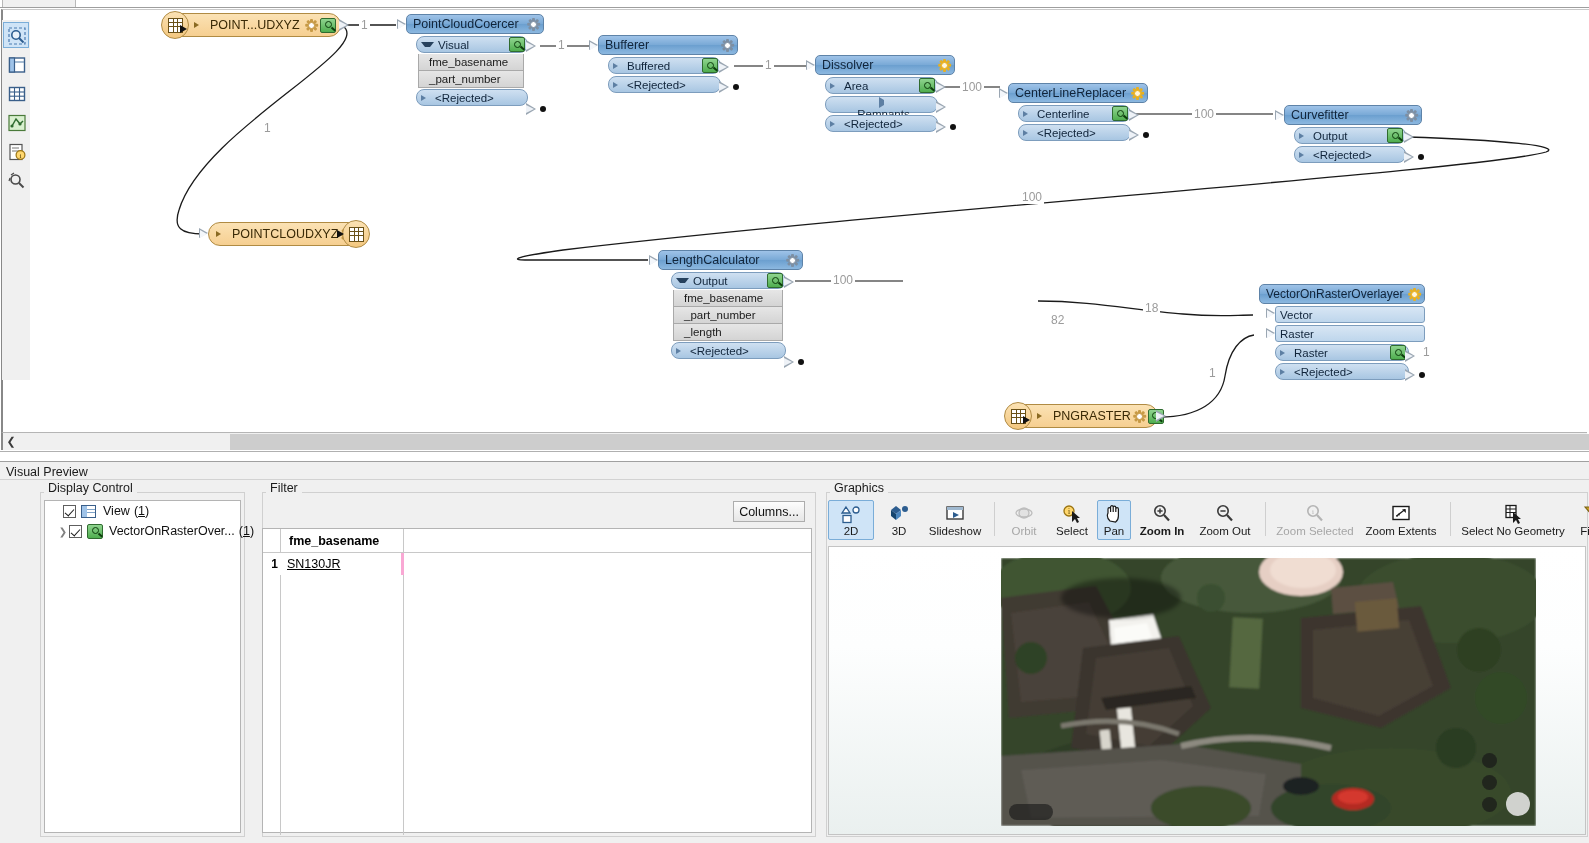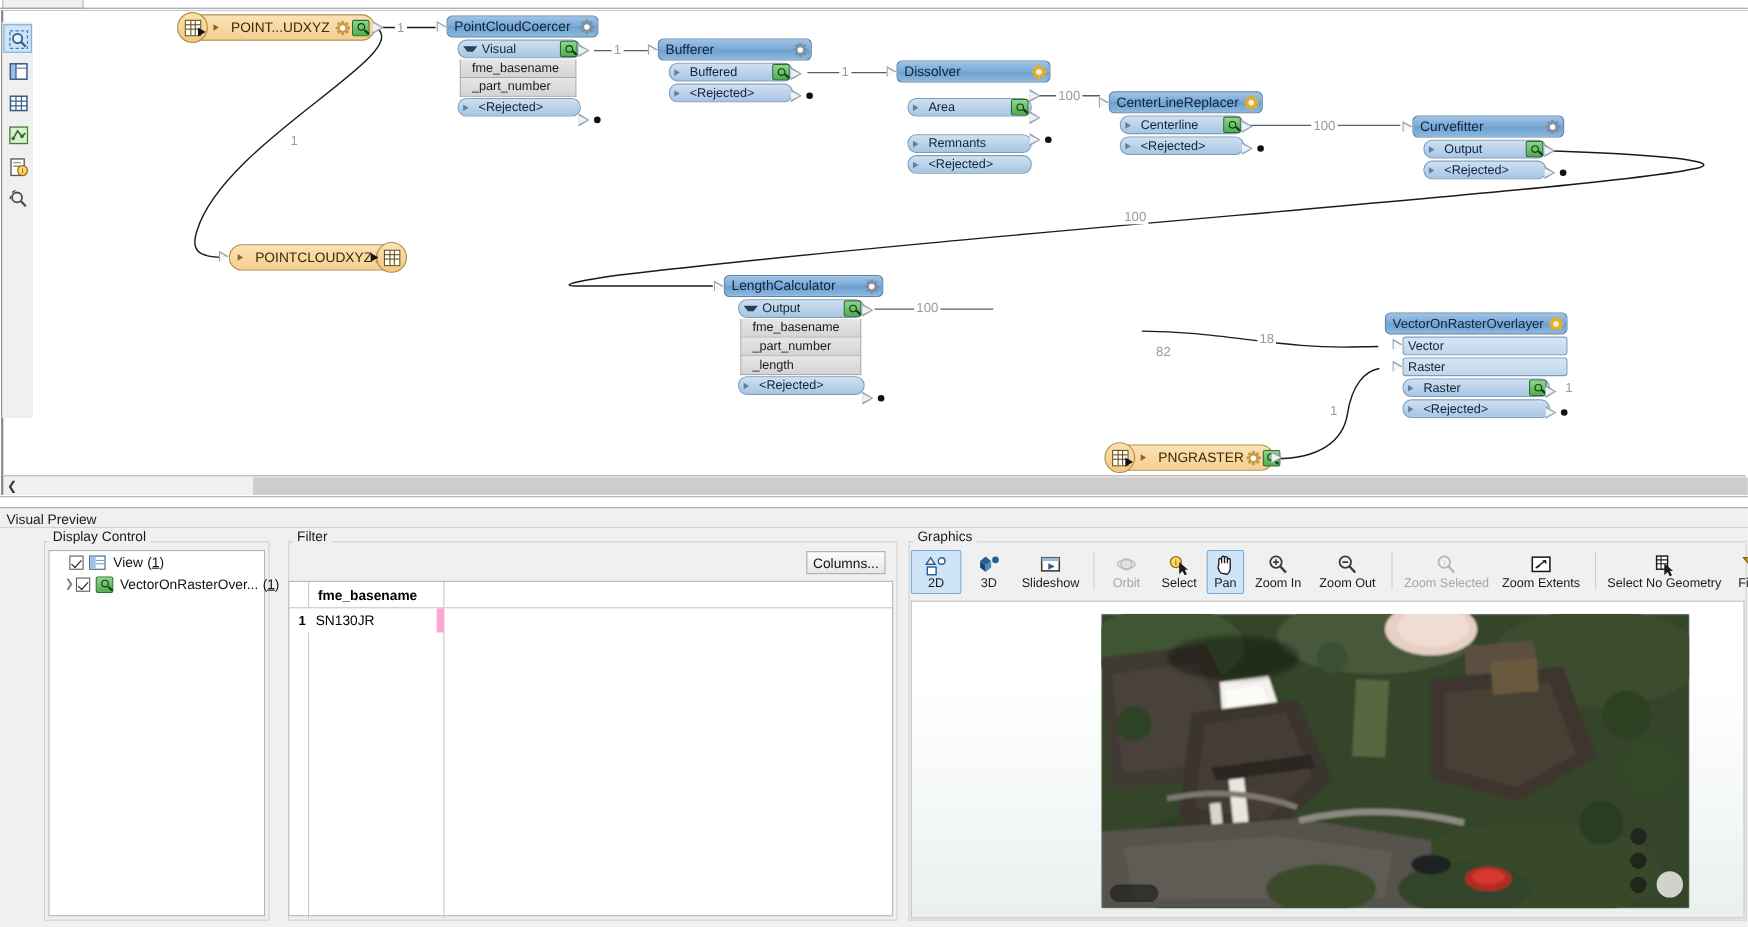--- a/index.html
+++ b/index.html
@@ -125,21 +125,21 @@
   #tbl-label{left:266px;top:481px;}
   #tbl-select{position:absolute;left:262px;top:501px;width:466px;height:20px;background:#fff;border:1px solid #9a9a9a;box-sizing:border-box;display:flex;align-items:center;padding-left:5px;font-size:12.5px;color:#111;}
   #tbl-select .chev{position:absolute;right:8px;top:6px;width:8px;height:8px;border:solid #4a4a4a;border-width:0 1.4px 1.4px 0;transform:rotate(45deg);}
   #tbl-cols{position:absolute;left:733px;top:501px;width:72px;height:21px;background:linear-gradient(180deg,#fdfdfd,#e6e6e6);border:1px solid #adadad;box-sizing:border-box;display:flex;align-items:center;justify-content:center;font-size:12.5px;color:#111;}
   #tbl-grid{position:absolute;left:262px;top:528px;width:550px;height:305px;background:#fff;border:1px solid #b4b4b4;box-sizing:border-box;}
   #tbl-grid .hdrrow{display:flex;height:23px;border-bottom:1px solid #c8c8c8;}
   #tbl-grid .c0{width:18px;flex:0 0 18px;border-right:1px solid #c8c8c8;box-sizing:border-box;}
   #tbl-grid .c1{width:123px;flex:0 0 123px;border-right:1px solid #c8c8c8;box-sizing:border-box;display:flex;align-items:center;padding-left:8px;font-weight:bold;font-size:12.5px;}
   #tbl-grid .row{display:flex;height:22px;}
   #tbl-grid .row .c0{display:flex;align-items:center;justify-content:flex-end;padding-right:3px;font-weight:bold;font-size:12px;border-right:none;}
-  #tbl-grid .row .c1{font-weight:normal;padding-left:6px;border-right:7px solid #f9a8d4;}
+  #tbl-grid .row .c1{font-weight:normal;padding-left:6px;border-right:3px solid #f9a8d4;text-decoration:underline;}
   #tbl-grid .filler{border-right:1px solid #c8c8c8;width:123px;flex:0 0 123px;box-sizing:border-box;height:260px;}
 
   #gfx-box{left:826px;top:492px;width:762px;height:345px;}
   #gfx-label{left:830px;top:481px;}
   #gfx-toolbar{position:absolute;left:828px;top:500px;width:760px;height:40px;display:flex;align-items:flex-start;}
   .tb{position:relative;width:auto;min-width:46px;padding:2px 4px 1px;margin-right:2px;display:flex;flex-direction:column;align-items:center;border:1px solid transparent;border-radius:2px;box-sizing:border-box;}
   .tb.sel{background:#cfe4f7;border:1px solid #7aadd8;}
   .tb .ico{width:22px;height:21px;position:relative;margin-bottom:1px;}
   .tb .lab{font-size:11.5px;color:#1a1a1a;white-space:nowrap;line-height:13px;}
   .tb.dis .lab{color:#a6a6a6;}
@@ -290,27 +290,27 @@
         <div class="hdr" style="width:140px;">
           <span class="t">Dissolver</span>
           <span class="gear y">
               <i style="transform:rotate(0deg)"></i>
               <i style="transform:rotate(45deg)"></i>
               <i style="transform:rotate(90deg)"></i>
               <i style="transform:rotate(135deg)"></i>
               <u></u>
             </span>
         </div>
-        <div class="port" style="margin-left:10px;width:113px;margin-top:14px;padding-right:2px;">
+        <div class="port" style="margin-left:10px;width:113px;margin-top:2px;padding-right:2px;">
           <span class="tri"></span>
           <span style="flex:1">Area</span>
           <span class="insp"></span>
         </div>
         <div class="arrow-out" style="left:121px;top:26px;"></div>
-        <div class="port" style="margin-left:10px;width:113px;margin-top:16px;">
+        <div class="port" style="margin-left:10px;width:113px;margin-top:2px;flex-direction:column;">
           <span class="tri"></span>
           <span>Remnants</span>
         </div>
         <div class="arrow-out" style="left:121px;top:46px;"></div>
         <div class="port" style="margin-left:10px;width:113px;margin-top:2px;">
           <span class="tri"></span>
           <span>&lt;Rejected&gt;</span>
         </div>
         <div class="arrow-out" style="left:121px;top:66px;"></div>
         <div class="enddot" style="left:135px;top:69px;"></div>
@@ -645,21 +645,21 @@
       <span class="lab">Select</span>
     </div>
     <div class="tb sel" style="min-width:34px;">
       <span class="ico">
         <svg viewBox="0 0 22 21">
             <path d="M7 18 C4 15 4 12 5 10 L5 6 a1.3 1.3 0 0 1 2.6 0 L7.6 9 L7.6 4 a1.3 1.3 0 0 1 2.6 0 L10.2 9 L10.2 4.4 a1.3 1.3 0 0 1 2.6 0 L12.8 9 L12.8 6 a1.3 1.3 0 0 1 2.6 0 L15.4 13 C15.4 16 14 18 12.6 19 Z" fill="#fff" stroke="#1a1a1a" stroke-width="1.2"></path>
           </svg>
       </span>
       <span class="lab">Pan</span>
     </div>
-    <div class="tb" style="min-width:58px;">
+    <div class="tb" style="min-width:58px;font-weight:bold;">
       <span class="ico">
         <svg viewBox="0 0 22 21">
             <circle cx="9" cy="8" r="5.2" fill="none" stroke="#3a3a3a" stroke-width="1.6"></circle>
             <line x1="13" y1="12" x2="18" y2="17.5" stroke="#3a3a3a" stroke-width="2.2"></line>
             <line x1="6.4" y1="8" x2="11.6" y2="8" stroke="#3a3a3a" stroke-width="1.5"></line>
             <line x1="9" y1="5.4" x2="9" y2="10.6" stroke="#3a3a3a" stroke-width="1.5"></line>
           </svg>
       </span>
       <span class="lab">Zoom In</span>
     </div>

